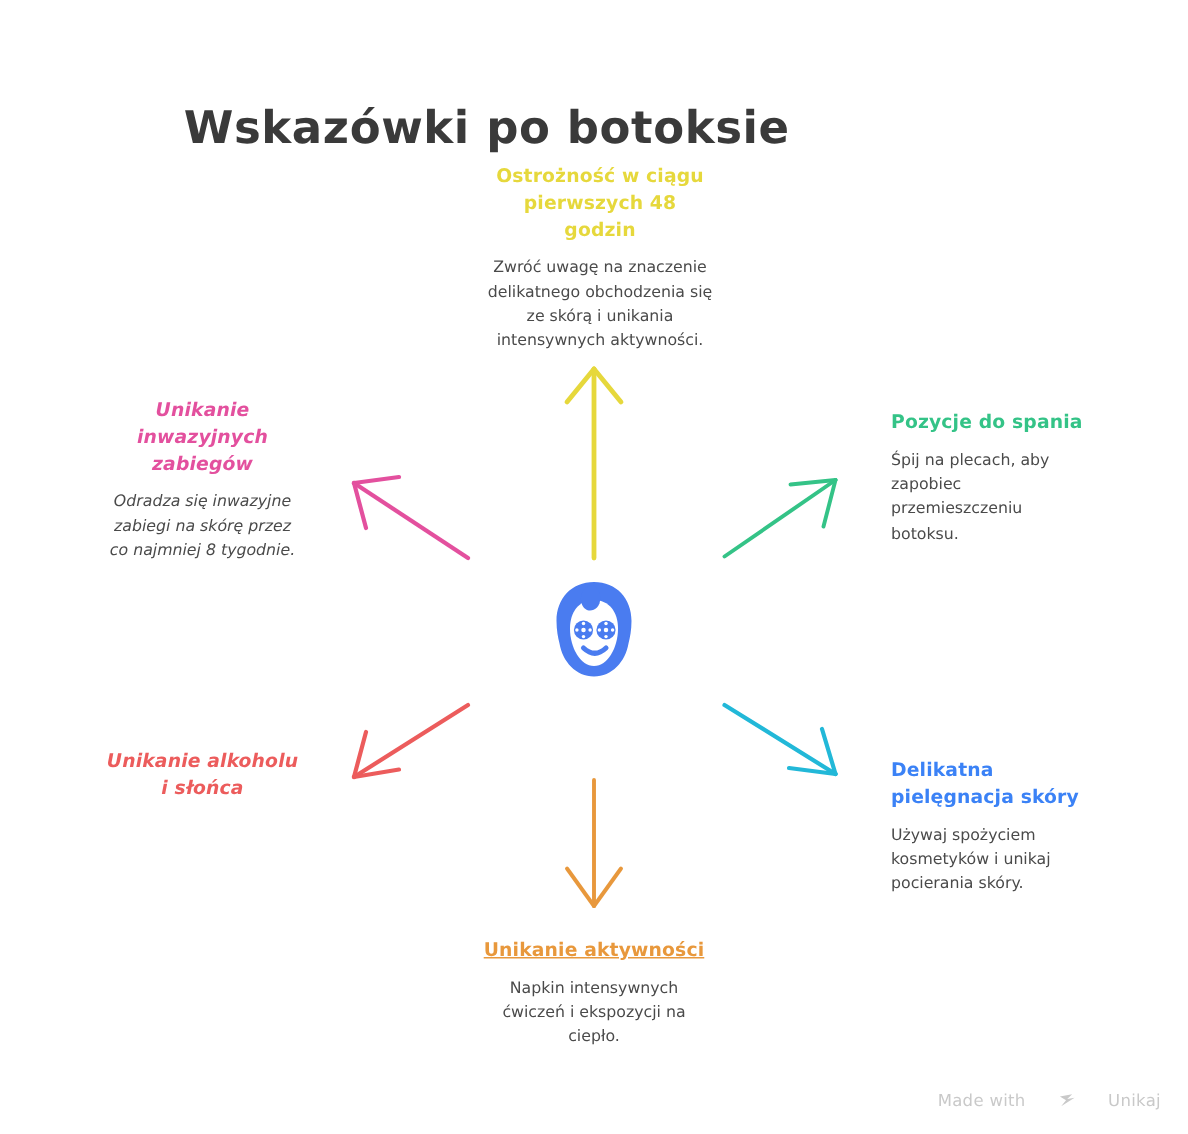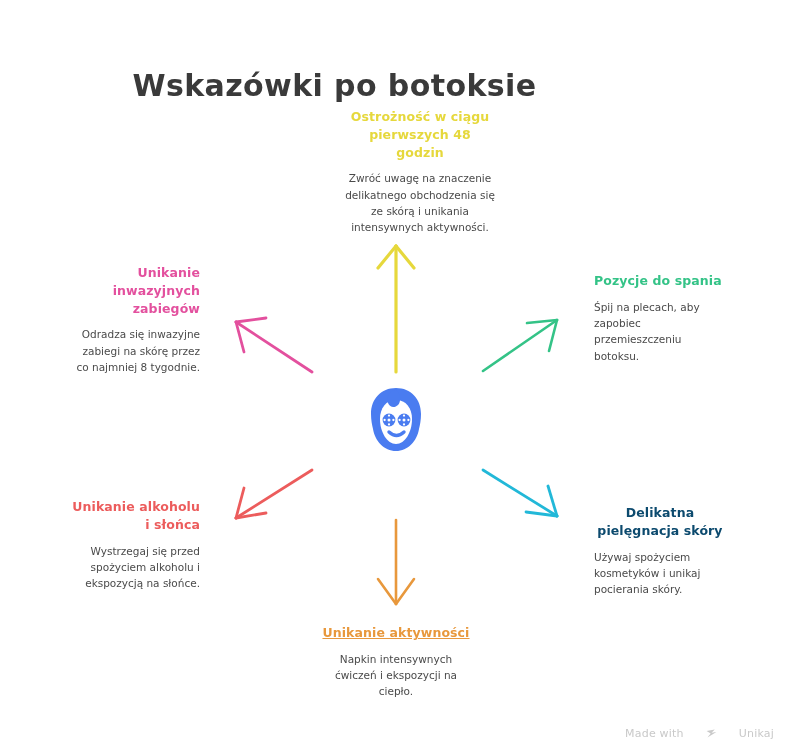--- a/index.html
+++ b/index.html
@@ -18,21 +18,21 @@
   }
 
   #diagram-root {
     position: absolute;
     inset: 0;
   }
 
   
   .page-title {
     position: absolute;
-    left: 18px;
+    left: 8px;
     top: 48px;
     width: 633px;
     text-align: center;
     font-size: 30px;
     font-weight: 700;
     letter-spacing: 0.4px;
     color: #3a3a3a;
   }
 
   
@@ -64,26 +64,26 @@
     line-height: 1.42;
     letter-spacing: 0.1px;
     margin: 0 0 9px 0;
   }
   .node-body {
     font-size: 10.5px;
     line-height: 1.55;
     color: #4a4a4a;
     margin: 0;
   }
-  .align-right { text-align: right; }
+  .align-right { text-align: center; font-style: italic; }
   .align-left  { text-align: left; }
   .align-center{ text-align: center; }
 
   
-  #node-top    { left: 324px; top: 108px;  width: 152px; margin-left: 20px; }
+  #node-top    { left: 324px; top: 108px;  width: 152px; }
   #node-right-top    { left: 594px; top: 272px; width: 132px; }
   #node-right-bottom { left: 594px; top: 504px; width: 132px; }
   #node-bottom { left: 320px; top: 624px;  width: 152px; }
   #node-left-bottom  { left: 70px; top: 498px; width: 130px; }
   #node-left-top     { left: 70px; top: 264px; width: 130px; }
 
   
   .footer-watermark {
     position: absolute;
     right: 18px;
@@ -192,32 +192,31 @@
     <p class="node-title" style="color: rgb(230, 216, 60);">Ostrożność w ciągu pierwszych 48 godzin</p>
     <p class="node-body">Zwróć uwagę na znaczenie delikatnego obchodzenia się ze skórą i unikania intensywnych aktywności.</p>
   </div>
 
   <div class="node align-left" id="node-right-top">
     <p class="node-title" style="color: rgb(52, 195, 135);">Pozycje do spania</p>
     <p class="node-body">Śpij na plecach, aby zapobiec przemieszczeniu botoksu.</p>
   </div>
 
   <div class="node align-left" id="node-right-bottom">
-    <p class="node-title" style="color: #0c4a6e; text-align: center;">Delikatna pielęgnacja skóry</p>
+    <p class="node-title" style="color: #3b82f6;">Delikatna pielęgnacja skóry</p>
     <p class="node-body">Używaj spożyciem kosmetyków i unikaj pocierania skóry.</p>
   </div>
 
   <div class="node align-center" id="node-bottom">
     <p class="node-title" style="color: rgb(232, 152, 60); text-decoration: underline;">Unikanie aktywności</p>
     <p class="node-body">Napkin intensywnych ćwiczeń i ekspozycji na ciepło.</p>
   </div>
 
   <div class="node align-right" id="node-left-bottom">
     <p class="node-title" style="color: rgb(236, 92, 92);">Unikanie alkoholu i słońca</p>
-    <p class="node-body">Wystrzegaj się przed spożyciem alkoholu i ekspozycją na słońce.</p>
   </div>
 
   <div class="node align-right" id="node-left-top">
     <p class="node-title" style="color: rgb(227, 80, 158);">Unikanie inwazyjnych zabiegów</p>
     <p class="node-body">Odradza się inwazyjne zabiegi na skórę przez co najmniej 8 tygodnie.</p>
   </div>
 
   <div class="footer-watermark" style="color: rgb(201, 201, 201);">
     <span>Made with</span>
     <span class="nap-logo">

